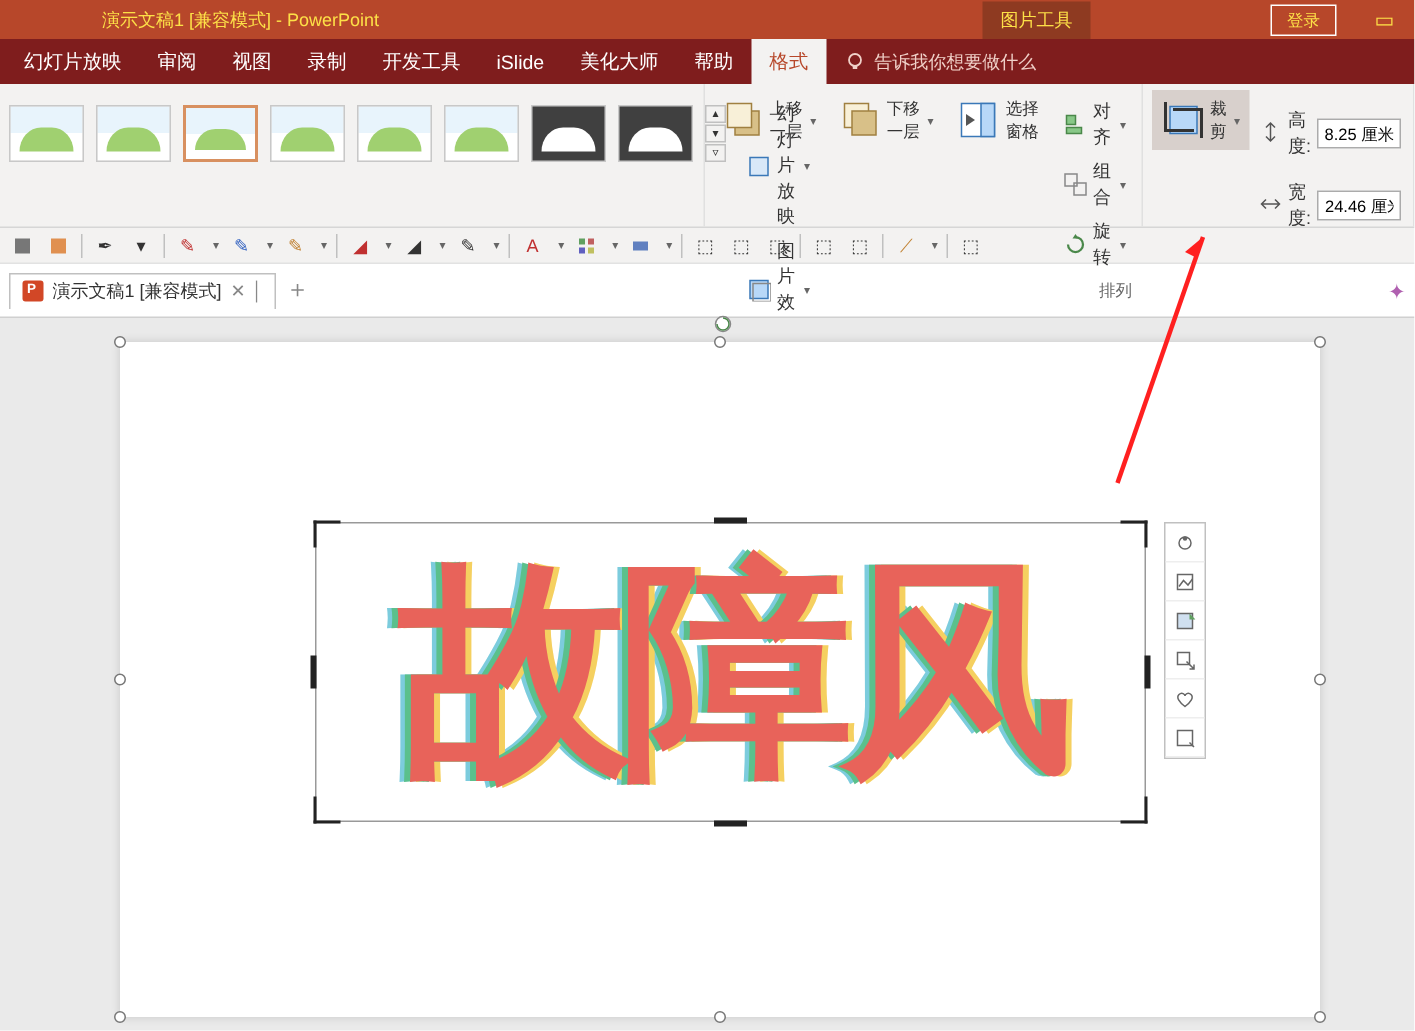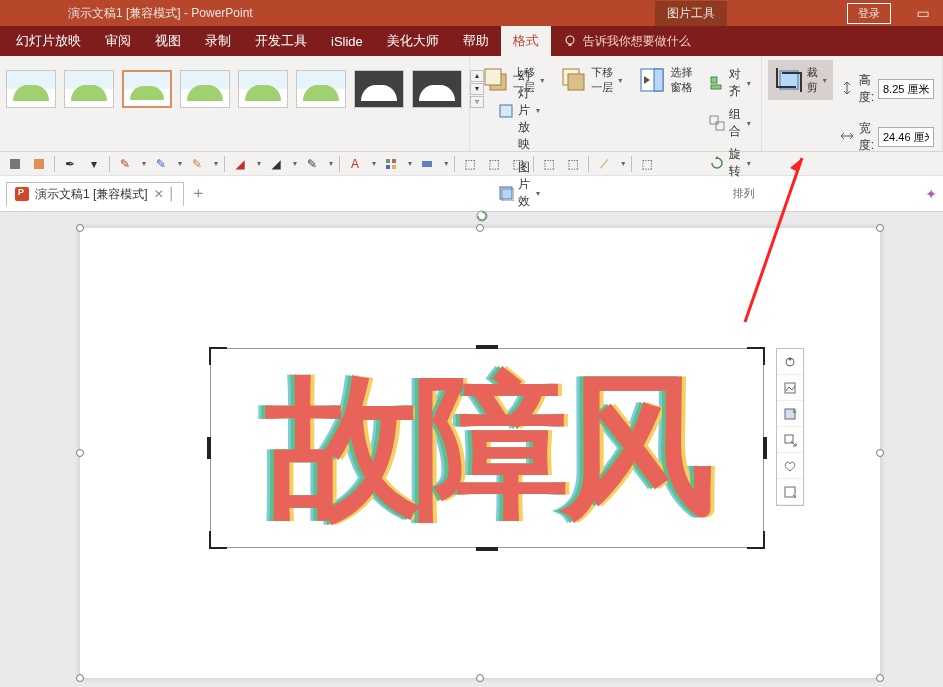--- a/index.html
+++ b/index.html
@@ -1,17 +1,17 @@
 <!DOCTYPE html>
 <html><head>
   <meta charset="utf-8">
   <style>
     *{box-sizing:border-box;margin:0;padding:0}
     body{font-family:"Microsoft YaHei",sans-serif;font-size:12px;background:#fff;width:943px;height:687px;overflow:hidden;color:#333}
-    .titlebar{background:#b7472a;height:26px;display:flex;align-items:center;padding:0 8px;color:#e5e5e5}
+    .titlebar{background:#b7472a;height:26px;display:flex;align-items:center;padding:0 8px;color:#fde047}
     .titlebar .title{margin-left:60px;font-size:12px;flex:1}
     .titlebar .toolstab{background:#8e3a21;padding:4px 12px;margin-right:120px;font-size:12px}
     .titlebar .login{border:1px solid #fff;padding:2px 10px;font-size:11px;margin-right:20px}
     .titlebar .winicon{width:24px;text-align:center;font-size:14px}
     .menubar{background:#7f1d1d;height:30px;display:flex;align-items:center;color:#fff;padding:0 4px}
     .menubar .tab{padding:6px 12px;font-size:13px;cursor:pointer}
     .menubar .tab.active{background:#f3f2f1;color:#b7472a}
     .menubar .search{display:flex;align-items:center;margin-left:12px;color:#f0d0c8;font-size:12px}
     .menubar .search svg{margin-right:6px}
     .ribbon{background:#f3f2f1;height:96px;display:flex;border-bottom:1px solid #d6d6d6}

